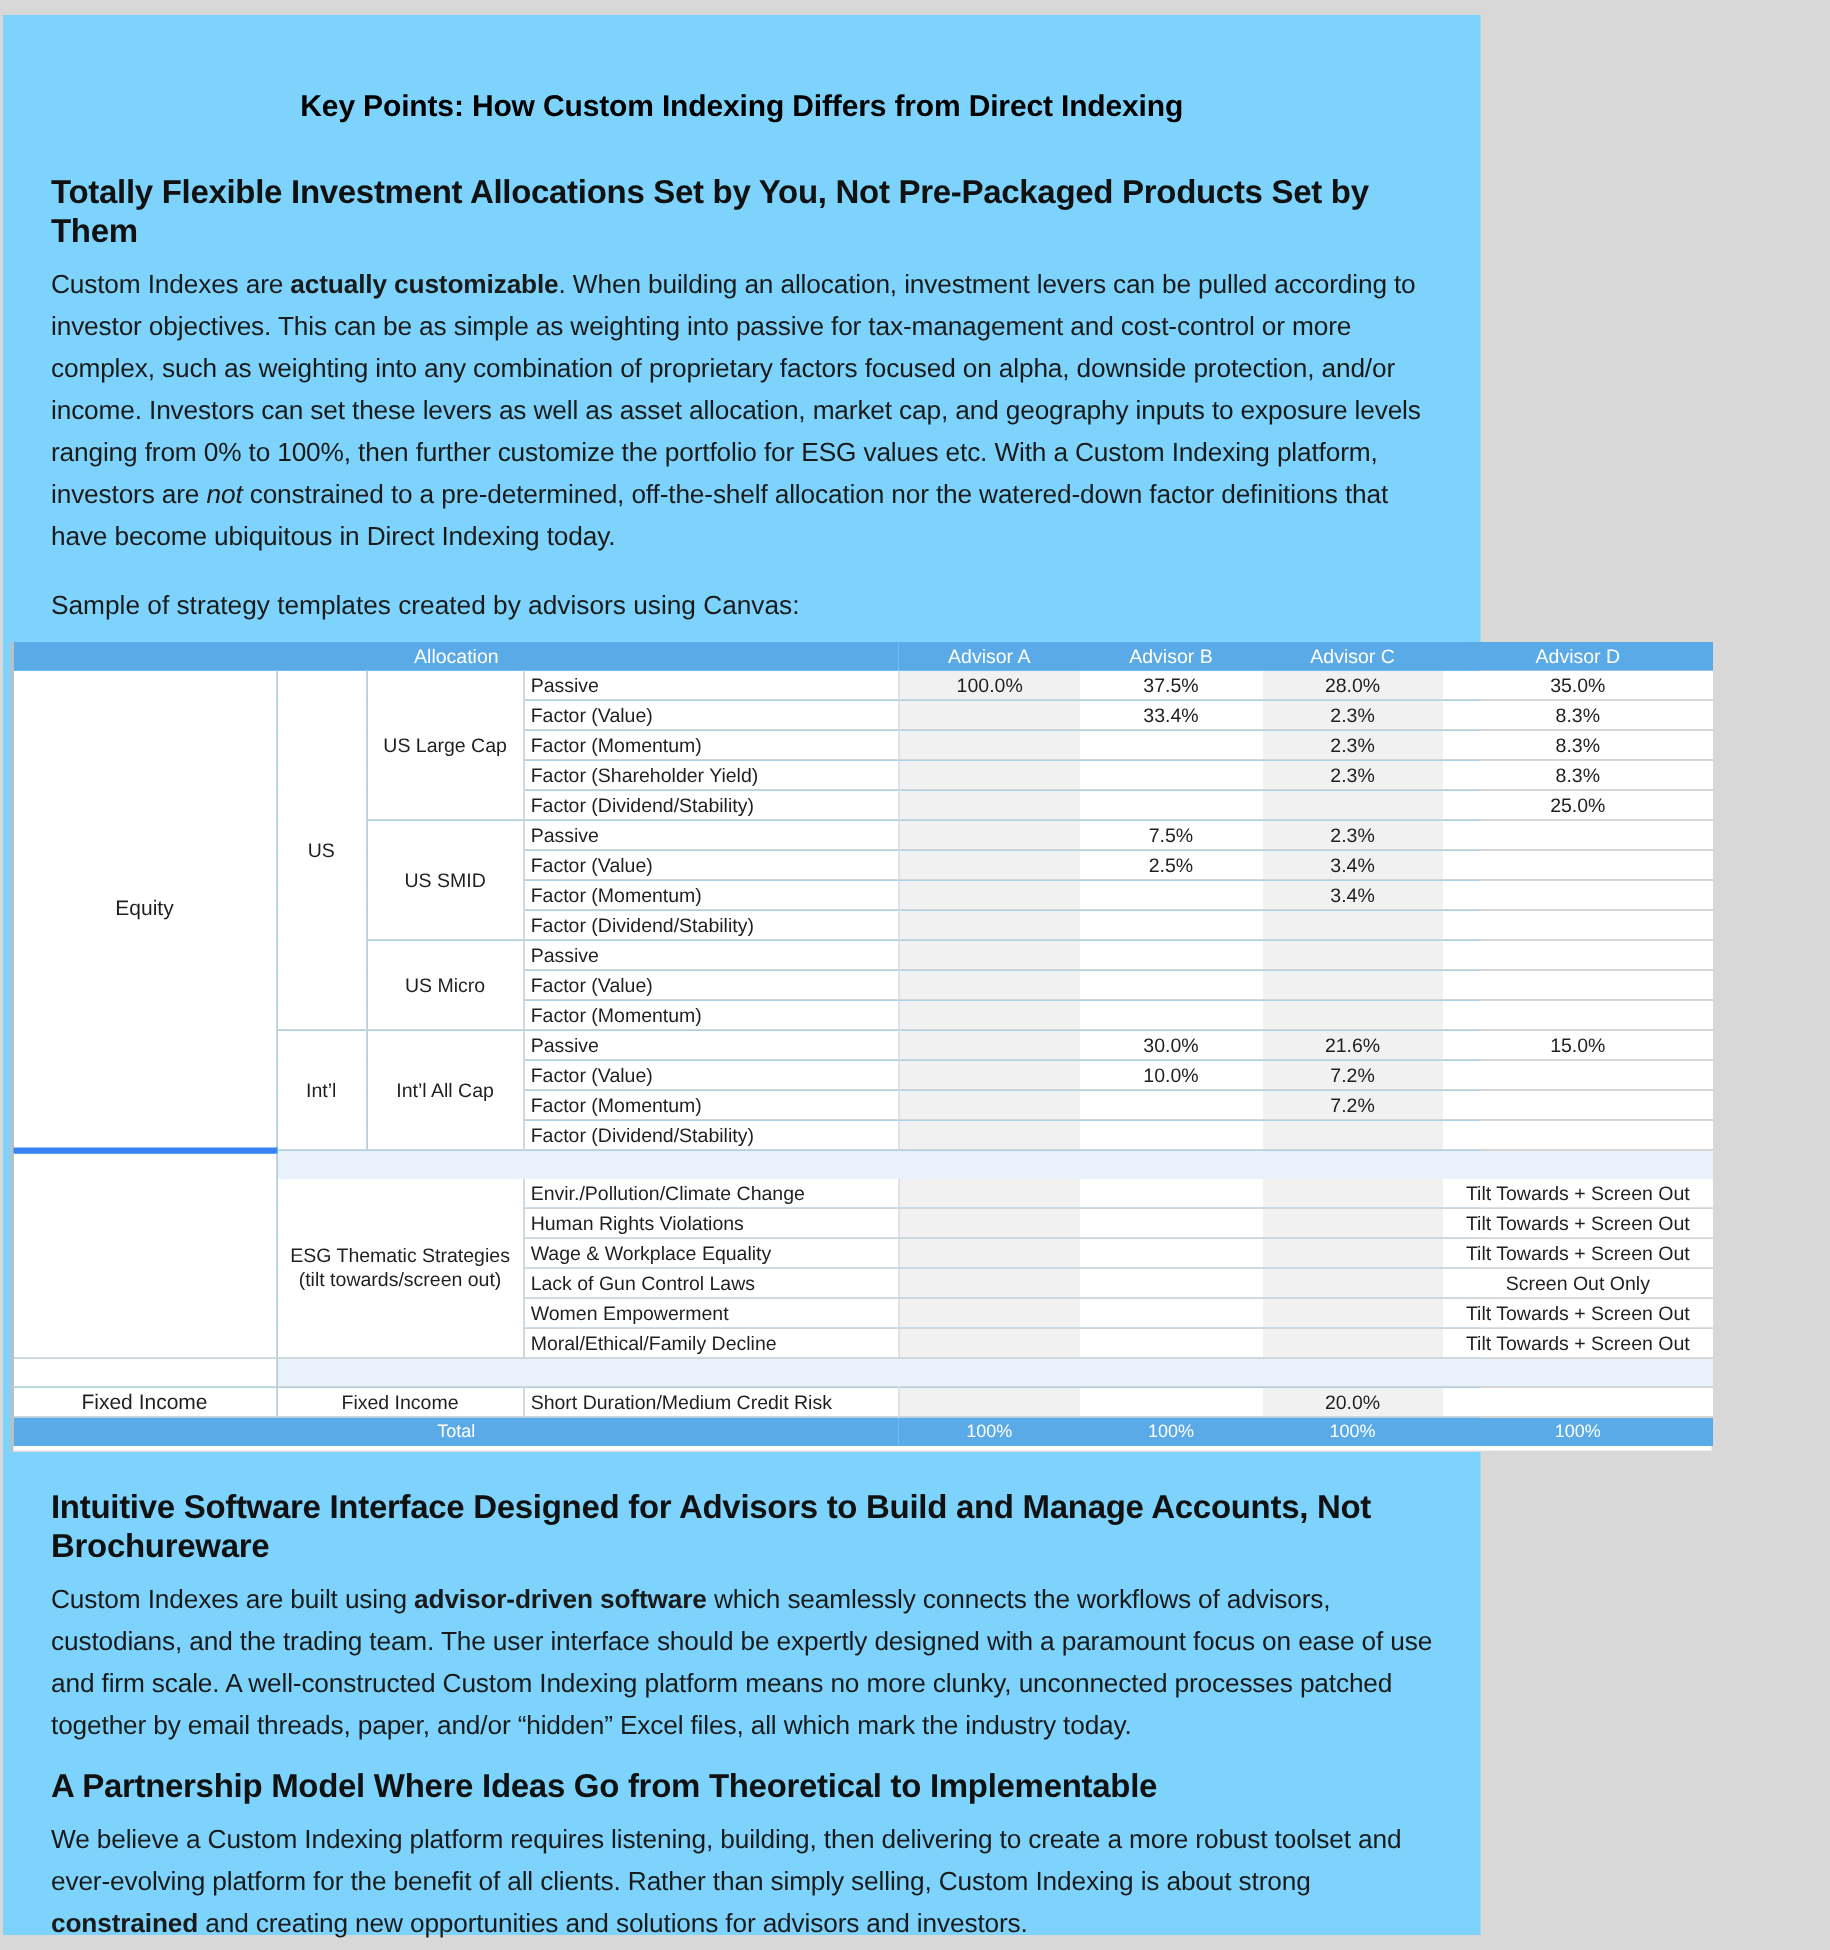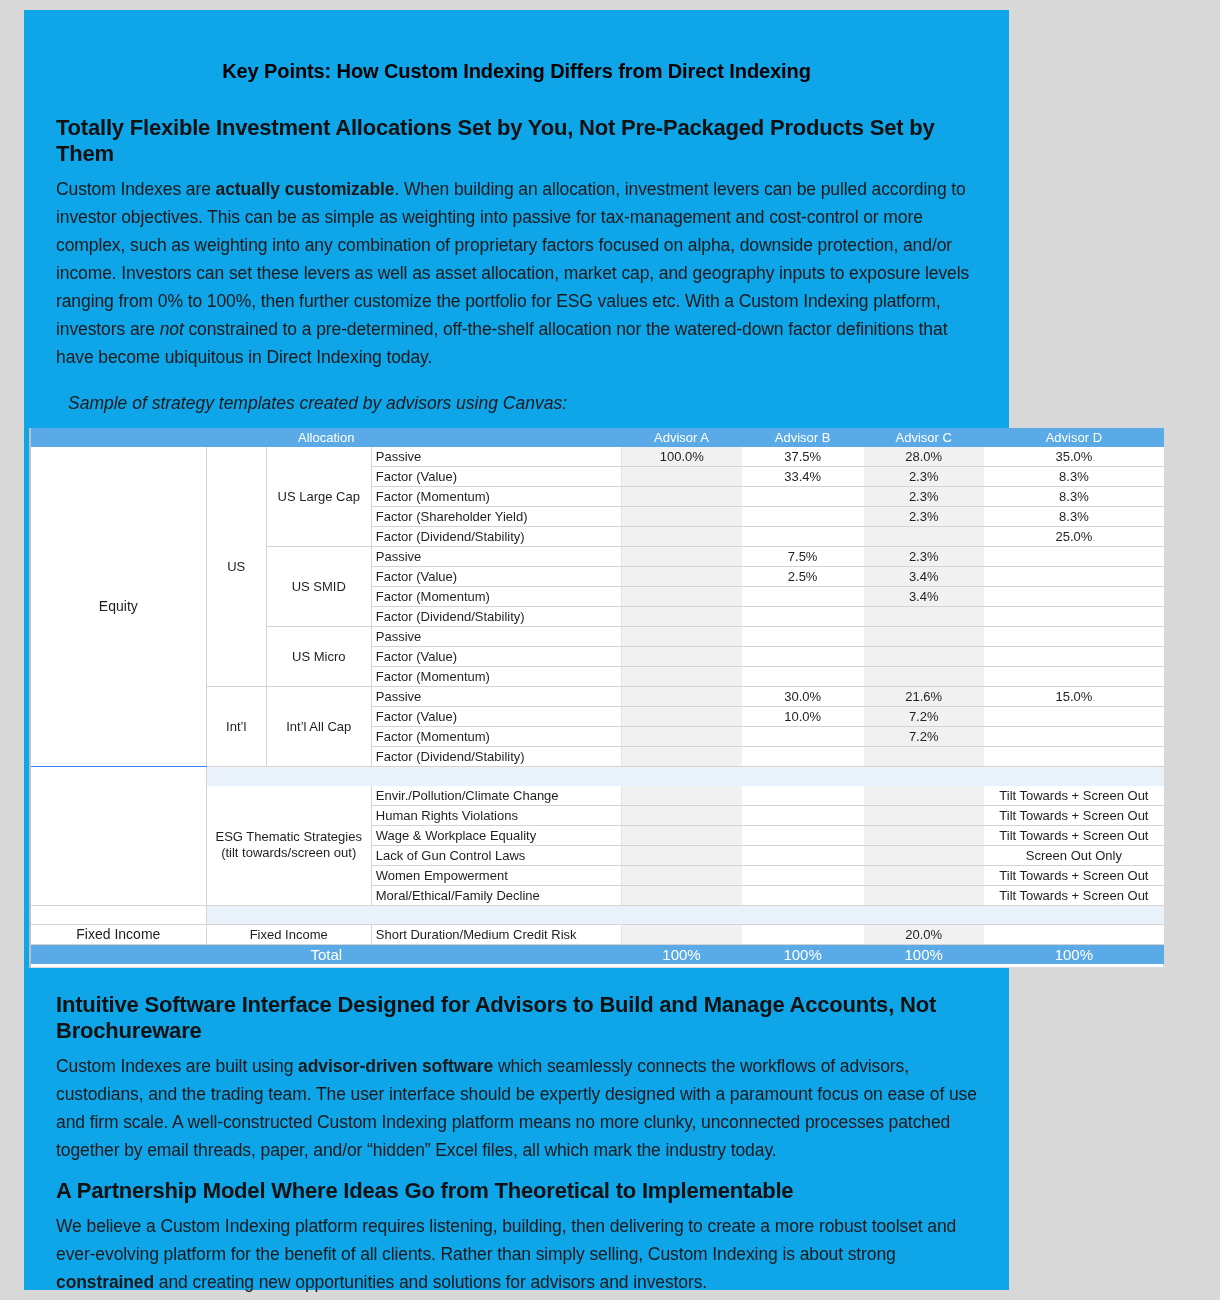--- a/index.html
+++ b/index.html
@@ -5,23 +5,23 @@
   * { box-sizing: border-box; }
   html, body { margin:0; padding:0; }
   body {
     width:1220px; height:1300px;
     background:#d8d8d8;
     font-family:"Liberation Sans", sans-serif;
     overflow:hidden;
   }
   .page {
     position:absolute;
-    left:24px; top:10px;
+    left:2px; top:10px;
     width:985px; height:1280px;
-    background:#0ea5e9;
+    background:#7dd3fc;
   }
   .doc-title {
     text-align:center;
     font-size:20px;
     font-weight:bold;
     color:#000;
     margin-top:50px;
     letter-spacing:-0.1px;
   }
   .section {
@@ -41,22 +41,21 @@
     margin:0;
     letter-spacing:-0.1px;
   }
   p.body b { font-weight:bold; }
   p.body i { font-style:italic; }
   p.body .bi { font-weight:bold; }
 
   .sample-line {
     font-size:17.5px;
     color:#1a1a1a;
-    margin:12px;
-    font-style:italic;
+    margin:0;
   }
 
   
   .tbl-wrap {
     margin:14px 0 0 5px;
     width:1135px;
     border-left:2px solid #bfbfbf;
     border-right:1px solid #d9d9d9;
   }
   table.alloc {
@@ -84,21 +83,21 @@
     line-height:20px;
     font-size:13px;
   }
   .total-row td {
     background:#5BAAE8;
     color:#ffffff;
     font-weight:bold;
     text-align:center;
     height:20px;
     line-height:20px;
-    font-size:15px;
+    font-size:12px;
   }
   .cat-cell {
     text-align:center;
     font-weight:bold;
     font-size:14px;
     border-right:1px solid #d4d4d4;
     background:#fff;
   }
   .reg-cell {
     text-align:center;
@@ -176,21 +175,21 @@
     <tbody>
           <tr class="hdr-row">
       <td colspan="4">Allocation</td>
       <td>Advisor A</td>
       <td>Advisor B</td>
       <td>Advisor C</td>
       <td>Advisor D</td>
     </tr>
 
     <tr>
-      <td class="cat-cell" rowspan="16" style="border-bottom:1px solid #3b82f6;margin-left:48px;">Equity</td>
+      <td class="cat-cell" rowspan="16" style="border-bottom:4px solid #3b82f6;margin-left:48px;">Equity</td>
       <td class="reg-cell" rowspan="12">US</td>
       <td class="sub-cell" rowspan="5">US Large Cap</td>
       <td class="strat-cell">Passive</td>
       <td class="val colA">100.0%</td>
       <td class="val colB">37.5%</td>
       <td class="val colC">28.0%</td>
       <td class="val colD">35.0%</td>
     </tr>
     <tr>
       <td class="strat-cell">Factor (Value)</td>

